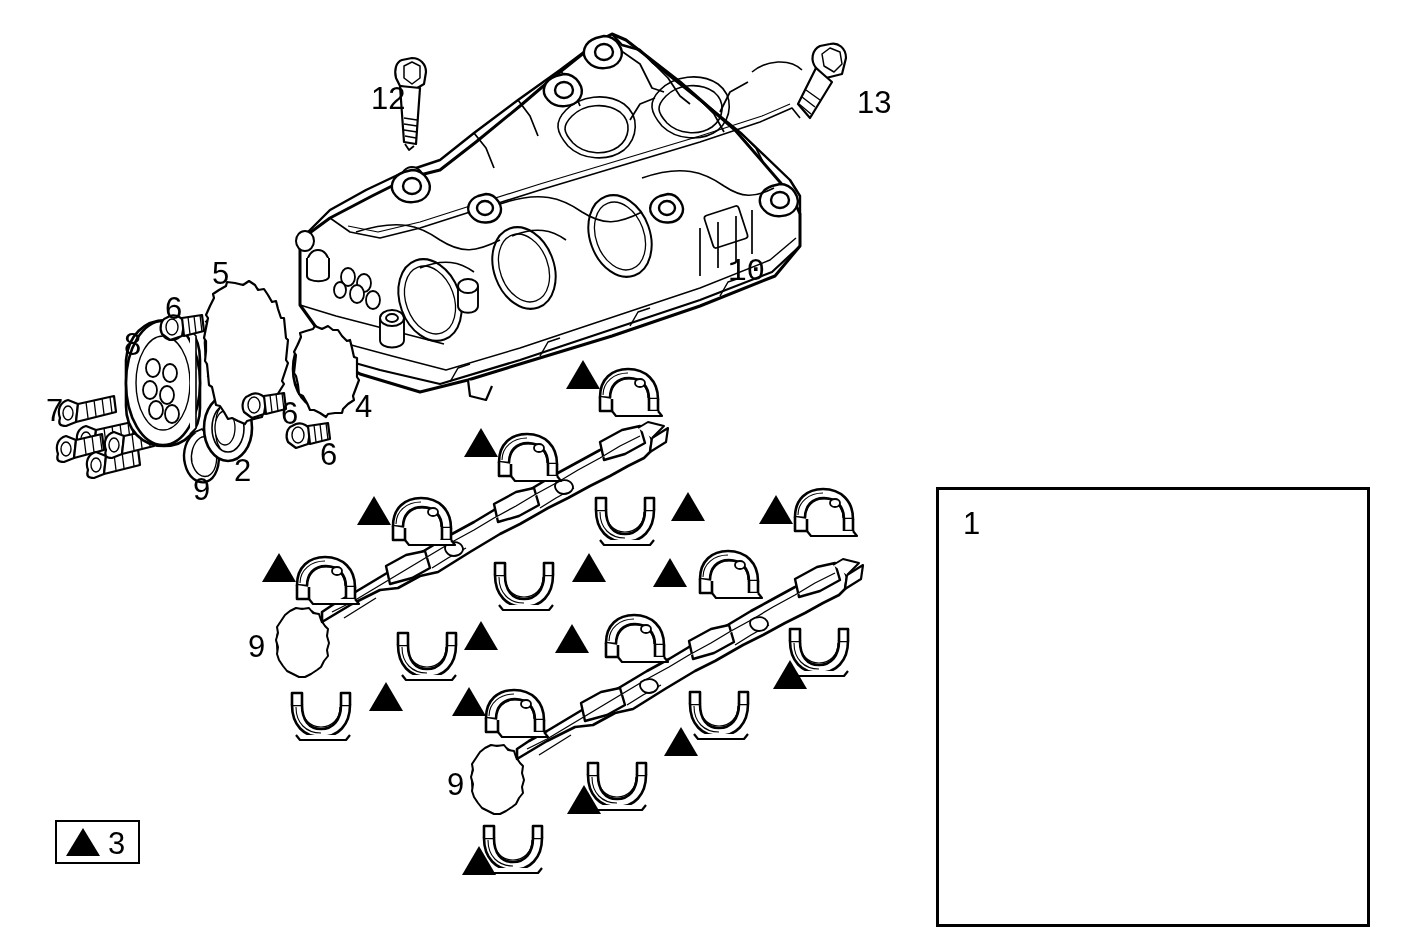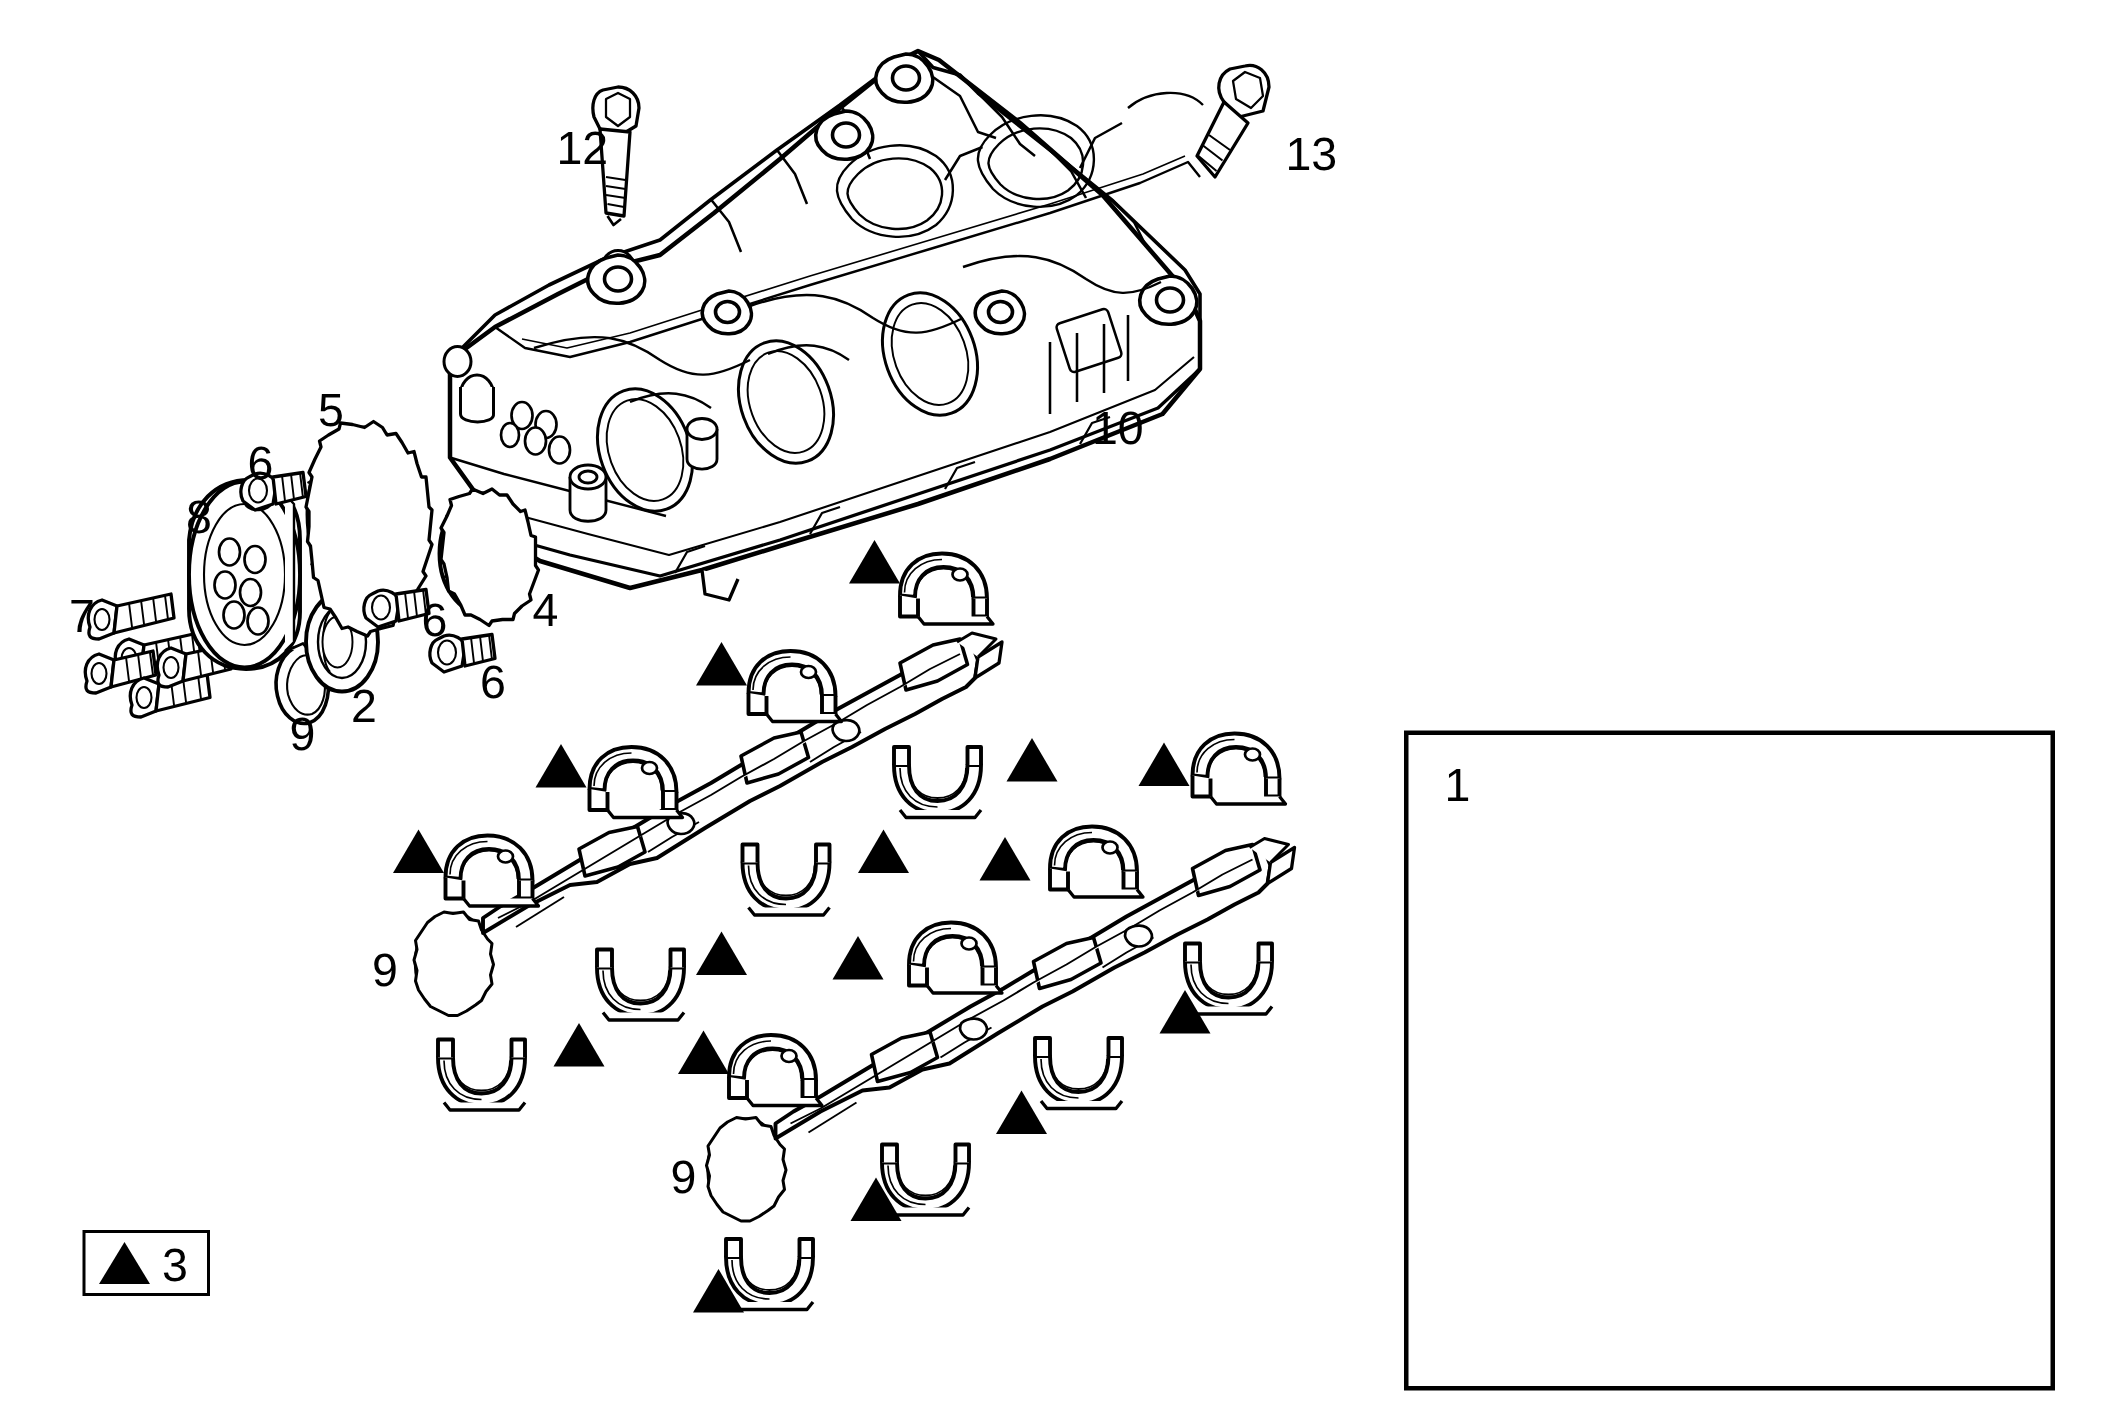--- a/index.html
+++ b/index.html
@@ -639,18 +639,18 @@
   <div class="lbl" style="left:234px;top:455px;">2</div>
   <div class="lbl" style="left:355px;top:391px;">4</div>
   <div class="lbl" style="left:212px;top:258px;">5</div>
   <div class="lbl" style="left:165px;top:293px;">6</div>
   <div class="lbl" style="left:281px;top:398px;">6</div>
   <div class="lbl" style="left:320px;top:439px;">6</div>
   <div class="lbl" style="left:46px;top:395px;">7</div>
   <div class="lbl" style="left:124px;top:329px;">8</div>
   <div class="lbl" style="left:248px;top:631px;">9</div>
   <div class="lbl" style="left:447px;top:769px;">9</div>
-  <div class="lbl" style="left:728px;top:270px;">10</div>
+  <div class="lbl" style="left:728px;top:256px;font-family:Liberation Mono, monospace;">10</div>
   <div class="lbl" style="left:193px;top:474px;">9</div>
   <div class="lbl" style="left:371px;top:83px;">12</div>
   <div class="lbl" style="left:857px;top:87px;">13</div>
 
 </div>
 
 </body></html>

